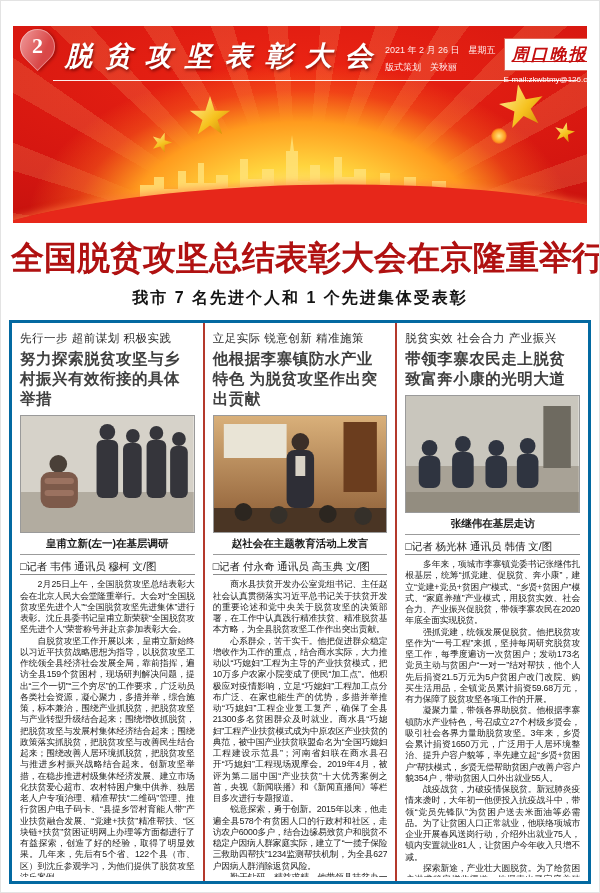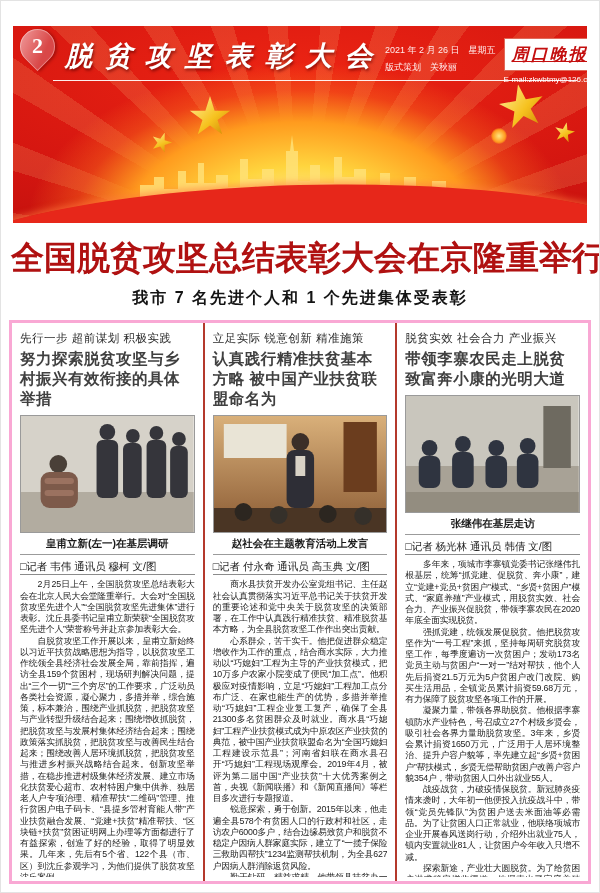--- a/index.html
+++ b/index.html
@@ -46,21 +46,21 @@
   .star.rs{right:12px;top:96px;width:21px;height:21px;transform:rotate(12deg);}
   .glowdot{position:absolute;right:80px;top:102px;width:16px;height:16px;border-radius:50%;z-index:5;
            background:radial-gradient(circle,#ffe680 0%,#ff9b1e 55%,rgba(255,120,30,0) 75%);}
 
   
   .lead{padding:16px 10px 0;text-align:center;}
   .lead h2{margin:0;color:#b01111;font-size:33px;font-weight:900;letter-spacing:0px;line-height:1.15;white-space:nowrap;}
   .lead h3{margin:11px 0 0;color:#141414;font-size:16px;font-weight:bold;letter-spacing:2px;}
 
   
-  .frame{margin:11px 8px 0;height:564px;border:3px solid #f9a8d4;display:flex;box-sizing:border-box;background:#fff;}
+  .frame{margin:11px 8px 0;height:564px;border:3px solid #0369a1;display:flex;box-sizing:border-box;background:#fff;}
   .article{flex:1 1 0;min-width:0;padding:6px 8px 4px;display:flex;flex-direction:column;overflow:hidden;}
   .article + .article{border-left:2px solid #b4392c;}
   .kicker{font-size:11.5px;color:#2b2b2b;margin:2px 0 3px;letter-spacing:.5px;white-space:nowrap;}
   .art-title{margin:0 0 6px;font-size:15.5px;font-weight:900;line-height:1.3;color:#404040;letter-spacing:.5px;}
   .photo{height:116px;flex:0 0 auto;border:1px solid #9a9a9a;overflow:hidden;}
   .photo svg{display:block;width:100%;height:100%;}
   .caption{text-align:center;font-size:10.5px;font-weight:bold;color:#1a1a1a;
            padding:4px 0 3px;border-bottom:1px solid #9b9b9b;}
   .credit{font-size:10.5px;color:#1a1a1a;padding:5px 0 0;border-bottom:1px solid #8b8b8b;margin-bottom:4px;white-space:nowrap;}
   .art-body{flex:1 1 auto;overflow:hidden;font-size:8.8px;line-height:1.28;letter-spacing:-.2px;
@@ -141,21 +141,21 @@
       <div class="credit">□记者 韦伟 通讯员 穆柯 文/图</div>
       <div class="art-body">
         <p>2月25日上午，全国脱贫攻坚总结表彰大会在北京人民大会堂隆重举行。大会对“全国脱贫攻坚先进个人”“全国脱贫攻坚先进集体”进行表彰。沈丘县委书记皇甫立新荣获“全国脱贫攻坚先进个人”荣誉称号并赴京参加表彰大会。</p>
         <p>自脱贫攻坚工作开展以来，皇甫立新始终以习近平扶贫战略思想为指导，以脱贫攻坚工作统领全县经济社会发展全局，靠前指挥，遍访全县159个贫困村，现场研判解决问题，提出“三个一切”“三个穷尽”的工作要求，广泛动员各类社会资源，凝心聚力，多措并举，综合施策，标本兼治，围绕产业抓脱贫，把脱贫攻坚与产业转型升级结合起来；围绕增收抓脱贫，把脱贫攻坚与发展村集体经济结合起来；围绕政策落实抓脱贫，把脱贫攻坚与改善民生结合起来；围绕改善人居环境抓脱贫，把脱贫攻坚与推进乡村振兴战略结合起来。创新攻坚举措，在稳步推进村级集体经济发展、建立市场化扶贫爱心超市、农村特困户集中供养、独居老人户专项治理、精准帮扶“二维码”管理、推行贫困户电子码卡、“县提乡管村育能人带”产业扶贫融合发展、“党建+扶贫”精准帮扶、“区块链+扶贫”贫困证明网上办理等方面都进行了有益探索，创造了好的经验，取得了明显效果。几年来，先后有5个省、122个县（市、区）到沈丘参观学习，为他们提供了脱贫攻坚沈丘案例。</p>
 
       </div>
     </article>
 
     <article class="article">
       <div class="kicker">立足实际 锐意创新 精准施策</div>
-      <h4 class="art-title">认真践行精准扶贫基本方略 被中国产业扶贫联盟命名为</h4>
+      <h4 class="art-title">他根据李寨镇防水产业特色 为脱贫攻坚作出突出贡献</h4>
       <div class="photo">
         <svg viewBox="0 0 176 116" preserveAspectRatio="none">
           <defs>
             <linearGradient id="warm" x1="0" y1="0" x2="0" y2="1">
               <stop offset="0" stop-color="#d9b07a"></stop>
                 <stop offset="1" stop-color="#8a5a33"></stop>
             </linearGradient>
           </defs>
           <rect width="176" height="116" fill="url(#warm)"></rect>
           <rect x="10" y="8" width="64" height="34" fill="#e9e4d6"></rect>

